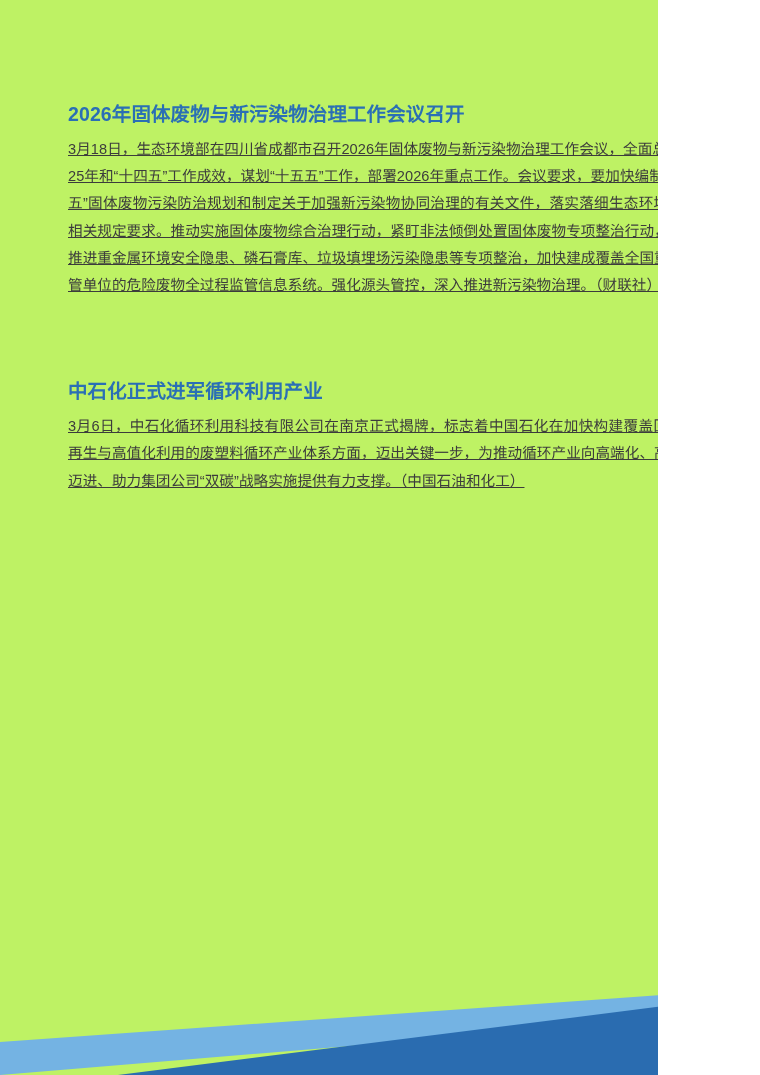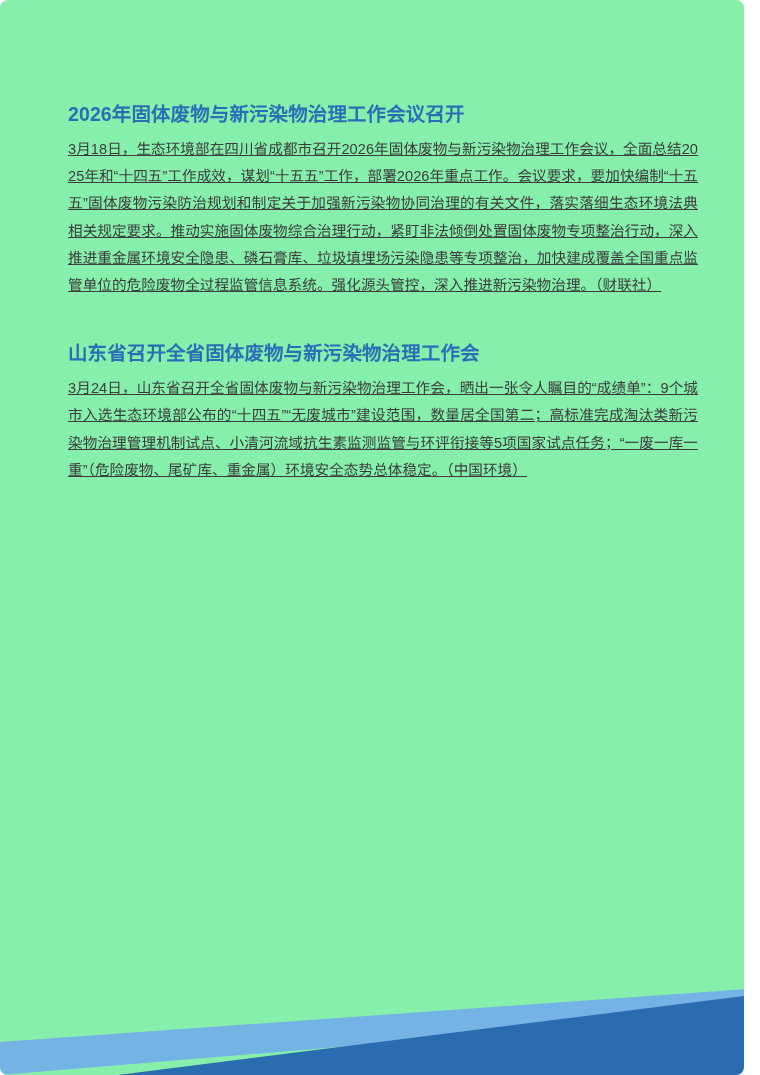--- a/index.html
+++ b/index.html
@@ -7,26 +7,25 @@
     margin: 0;
     padding: 0;
     background: #ffffff;
   }
   body {
     font-family: "Liberation Sans", "DejaVu Sans", sans-serif;
     -webkit-font-smoothing: antialiased;
   }
   .page {
     position: relative;
-    width: 744px;
+    width: 658px;
     height: 1075px;
-    background: #86efac;
+    background: #bef264;
     overflow: hidden;
     box-sizing: border-box;
-    border-radius: 8px;
   }
   .content {
     position: absolute;
     left: 68px;
     top: 0;
     width: 630px;
   }
   .article {
     margin: 0;
   }
@@ -77,28 +76,28 @@
 
 <div class="page">
 
   <div class="content">
 
     <div class="article article-1">
       <h2 class="article-heading" style="color: rgb(42, 111, 181);">2026年固体废物与新污染物治理工作会议召开</h2>
       <p class="article-body" style="color: rgb(60, 60, 60);">3月18日，生态环境部在四川省成都市召开2026年固体废物与新污染物治理工作会议，全面总结2025年和“十四五”工作成效，谋划“十五五”工作，部署2026年重点工作。会议要求，要加快编制“十五五”固体废物污染防治规划和制定关于加强新污染物协同治理的有关文件，落实落细生态环境法典相关规定要求。推动实施固体废物综合治理行动，紧盯非法倾倒处置固体废物专项整治行动，深入推进重金属环境安全隐患、磷石膏库、垃圾填埋场污染隐患等专项整治，加快建成覆盖全国重点监管单位的危险废物全过程监管信息系统。强化源头管控，深入推进新污染物治理。（财联社）</p>
     </div>
 
-    <div class="article article-2">
-      <h2 class="article-heading" style="color: rgb(42, 111, 181);">山东省召开全省固体废物与新污染物治理工作会</h2>
-      <p class="article-body" style="color: rgb(60, 60, 60);">3月24日，山东省召开全省固体废物与新污染物治理工作会，晒出一张令人瞩目的“成绩单”：9个城市入选生态环境部公布的“十四五”“无废城市”建设范围，数量居全国第二；高标准完成淘汰类新污染物治理管理机制试点、小清河流域抗生素监测监管与环评衔接等5项国家试点任务；“一废一库一重”（危险废物、尾矿库、重金属）环境安全态势总体稳定。（中国环境）</p>
-    </div>
 
     <div class="article article-3">
     </div>
 
+    <div class="article article-4">
+      <h2 class="article-heading" style="color: rgb(42, 111, 181);">中石化正式进军循环利用产业</h2>
+      <p class="article-body" style="color: rgb(60, 60, 60);">3月6日，中石化循环利用科技有限公司在南京正式揭牌，标志着中国石化在加快构建覆盖回收、再生与高值化利用的废塑料循环产业体系方面，迈出关键一步，为推动循环产业向高端化、高值化迈进、助力集团公司“双碳”战略实施提供有力支撑。（中国石油和化工）</p>
+    </div>
 
   </div>
 
   <div class="footer-deco">
     <svg viewBox="0 0 760 95" preserveAspectRatio="none">
       <polygon points="0,62 760,8 760,32 0,95" fill="#74b3e3"></polygon>
       <polygon points="760,14 760,95 118,95" fill="#2a6cb0"></polygon>
     </svg>
   </div>
 

